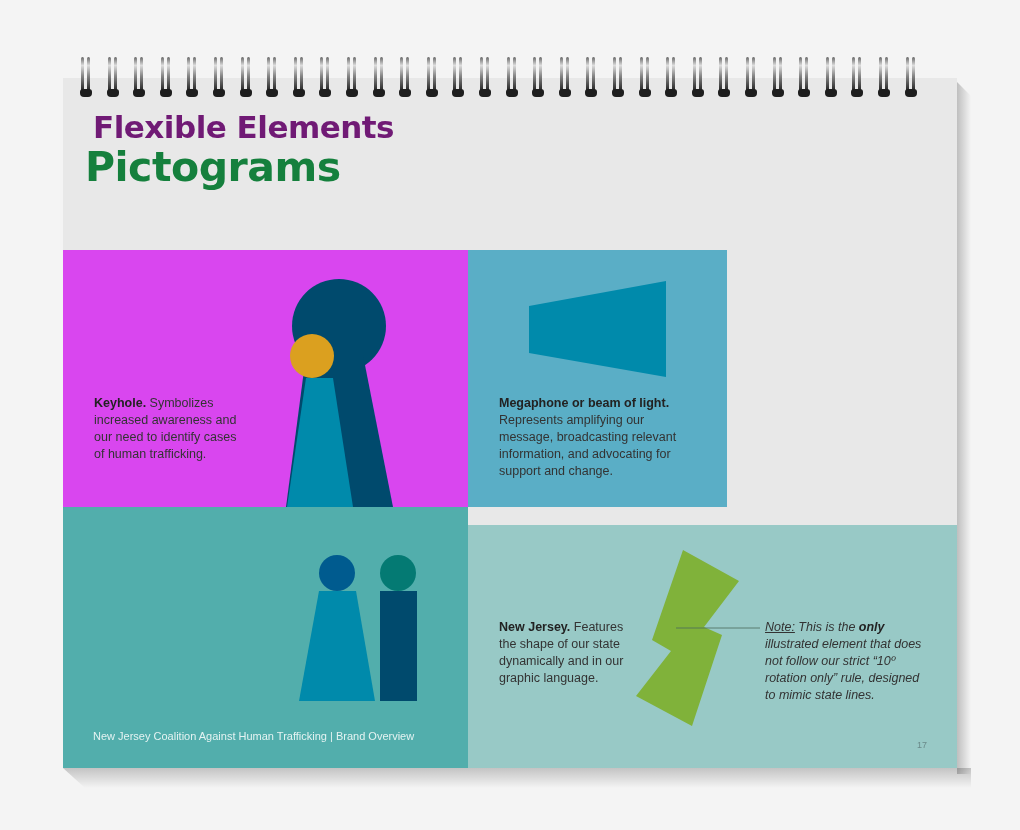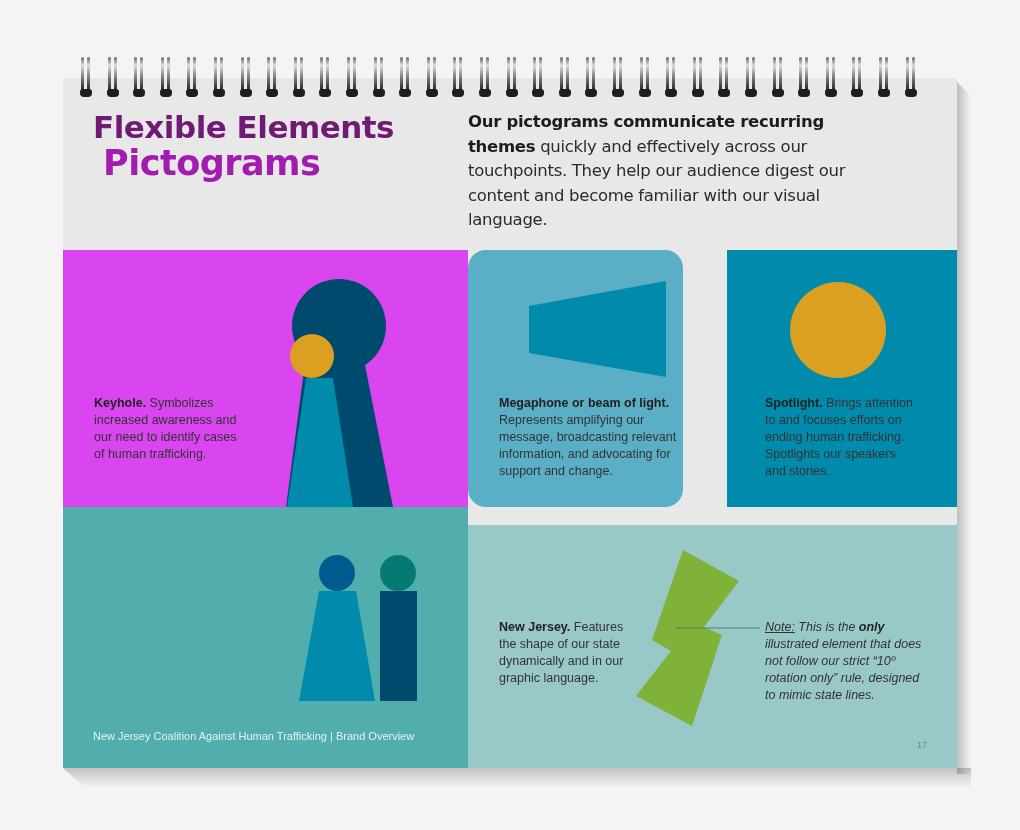--- a/index.html
+++ b/index.html
@@ -35,22 +35,22 @@
     .coil .hole {
       position: absolute; left: 0; top: 32px; width: 12px; height: 8px;
       background: #1e1e1e; border-radius: 3px 3px 4px 4px;
     }
     .header { position: absolute; left: 0; top: 0; width: 894px; height: 172px; }
     .title-top {
       position: absolute; left: 30px; top: 31px; font-size: 31px; font-weight: bold;
       color: #701a75; letter-spacing: -0.5px; font-family: "DejaVu Sans", sans-serif;
     }
     .title-main {
-      position: absolute; left: 40px; top: 65px; font-size: 35px; font-weight: bold;
-      color: #a21caf; letter-spacing: -0.5px; font-family: "DejaVu Sans", sans-serif;
+      position: absolute; left: 22px; top: 65px; font-size: 41px; font-weight: bold;
+      color: #15803d; letter-spacing: -0.5px; font-family: "DejaVu Sans", sans-serif;
     }
     .intro {
       position: absolute; left: 405px; top: 32px; width: 420px;
       font-size: 16.5px; line-height: 24.5px; color: #2b2b2b;
       font-family: "DejaVu Sans", sans-serif; letter-spacing: -0.3px;
     }
     .intro b { color: #1c1c1c; }
     .panel { position: absolute; overflow: hidden; }
     .panel svg { position: absolute; left: 0; top: 0; }
     .desc {
@@ -69,46 +69,39 @@
 <body>
 
 <div class="shadow-right"></div>
 <div class="shadow-bottom"></div>
 
 <div class="page">
 
   <div class="header">
     <div class="title-top">Flexible Elements</div>
     <div class="title-main">Pictograms</div>
-    <div class="intro"><b>Our pictograms communicate recurring themes</b><span> quickly and effectively across our touchpoints. They help our audience digest our content and become familiar with our visual language.</span></div>
   </div>
 
   <div class="panel" style="left:0;top:172px;width:405px;height:257px;background:#d946ef;">
     <svg width="405" height="257">
       <circle cx="276" cy="76" r="47" fill="#004a6d"></circle>
       <polygon points="243,105 300,105 330,257 223,257" fill="#004a6d"></polygon>
       <circle cx="249" cy="106" r="22" fill="#dba01f"></circle>
       <polygon points="243,128 270,128 290,257 224,257" fill="#008aab"></polygon>
     </svg>
     <div class="desc" style="left:31px;top:145px;width:150px;"><b>Keyhole.</b><span> Symbolizes increased awareness and our need to identify cases of human trafficking.</span></div>
   </div>
 
-  <div class="panel" style="left:405px;top:172px;width:215px;height:257px;background:#5aaec6;border-radius:18px;">
+  <div class="panel" style="left:405px;top:172px;width:259px;height:257px;background:#5aaec6;">
     <svg width="259" height="257">
       <polygon points="61,56 198,31 198,127 61,103" fill="#008aab"></polygon>
     </svg>
     <div class="desc" style="left:31px;top:145px;width:185px;"><b>Megaphone or beam of light.</b> <span> Represents amplifying our message, broadcasting relevant information, and advocating for support and change.</span></div>
   </div>
 
-  <div class="panel" style="left:664px;top:172px;width:230px;height:257px;background:#008aab;">
-    <svg width="230" height="257">
-      <circle cx="111" cy="80" r="48" fill="#dba01f"></circle>
-    </svg>
-    <div class="desc" style="left:38px;top:145px;width:150px;"><b>Spotlight.</b><span> Brings attention to and focuses efforts on ending human trafficking. Spotlights our speakers and stories.</span></div>
-  </div>
 
   <div class="panel" style="left:0;top:429px;width:405px;height:261px;background:#52aeac;">
     <svg width="405" height="261">
       <circle cx="274" cy="66" r="18" fill="#005b8f"></circle>
       <polygon points="256,84 293,84 312,194 236,194" fill="#008aab"></polygon>
       <circle cx="335" cy="66" r="18" fill="#047a73"></circle>
       <rect x="317" y="84" width="37" height="110" fill="#004a6d"></rect>
     </svg>
     <div class="footer-text" style="top:223px;">New Jersey Coalition Against Human Trafficking | Brand Overview</div>
   </div>

